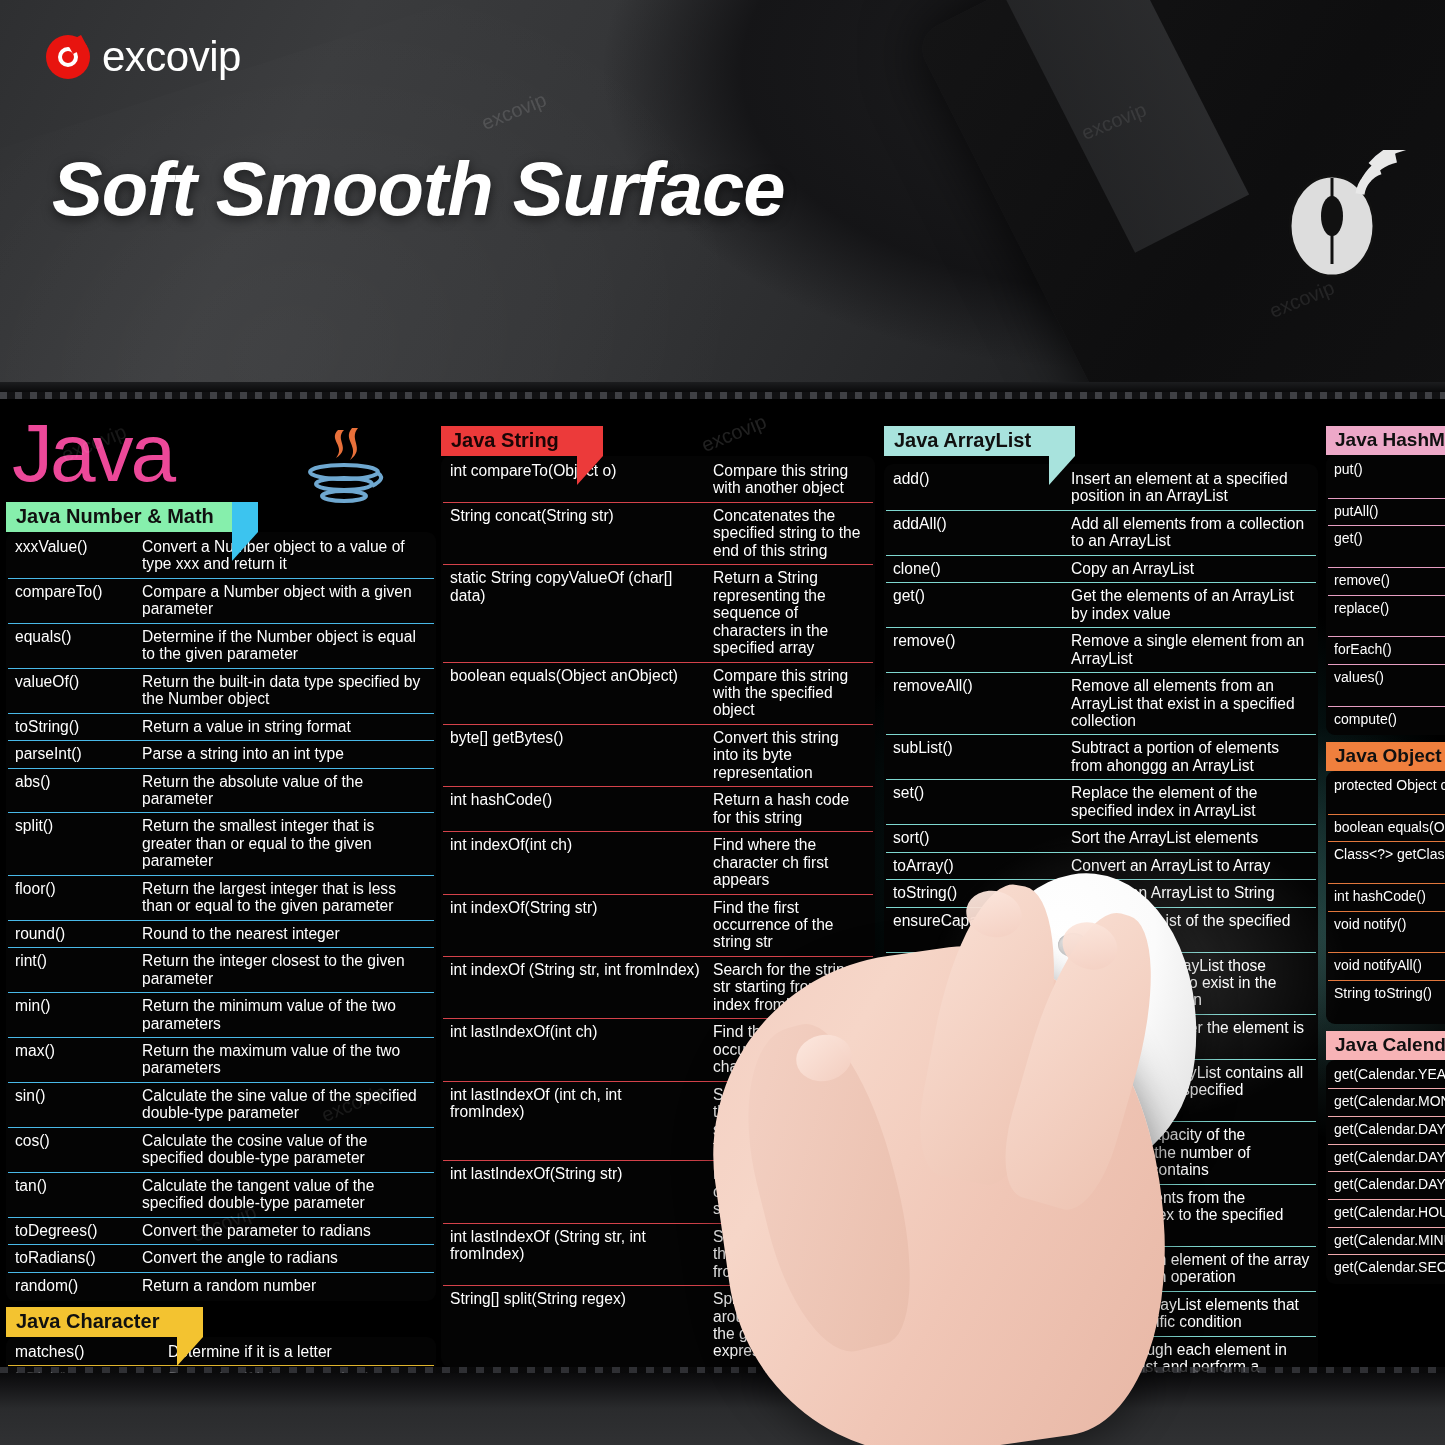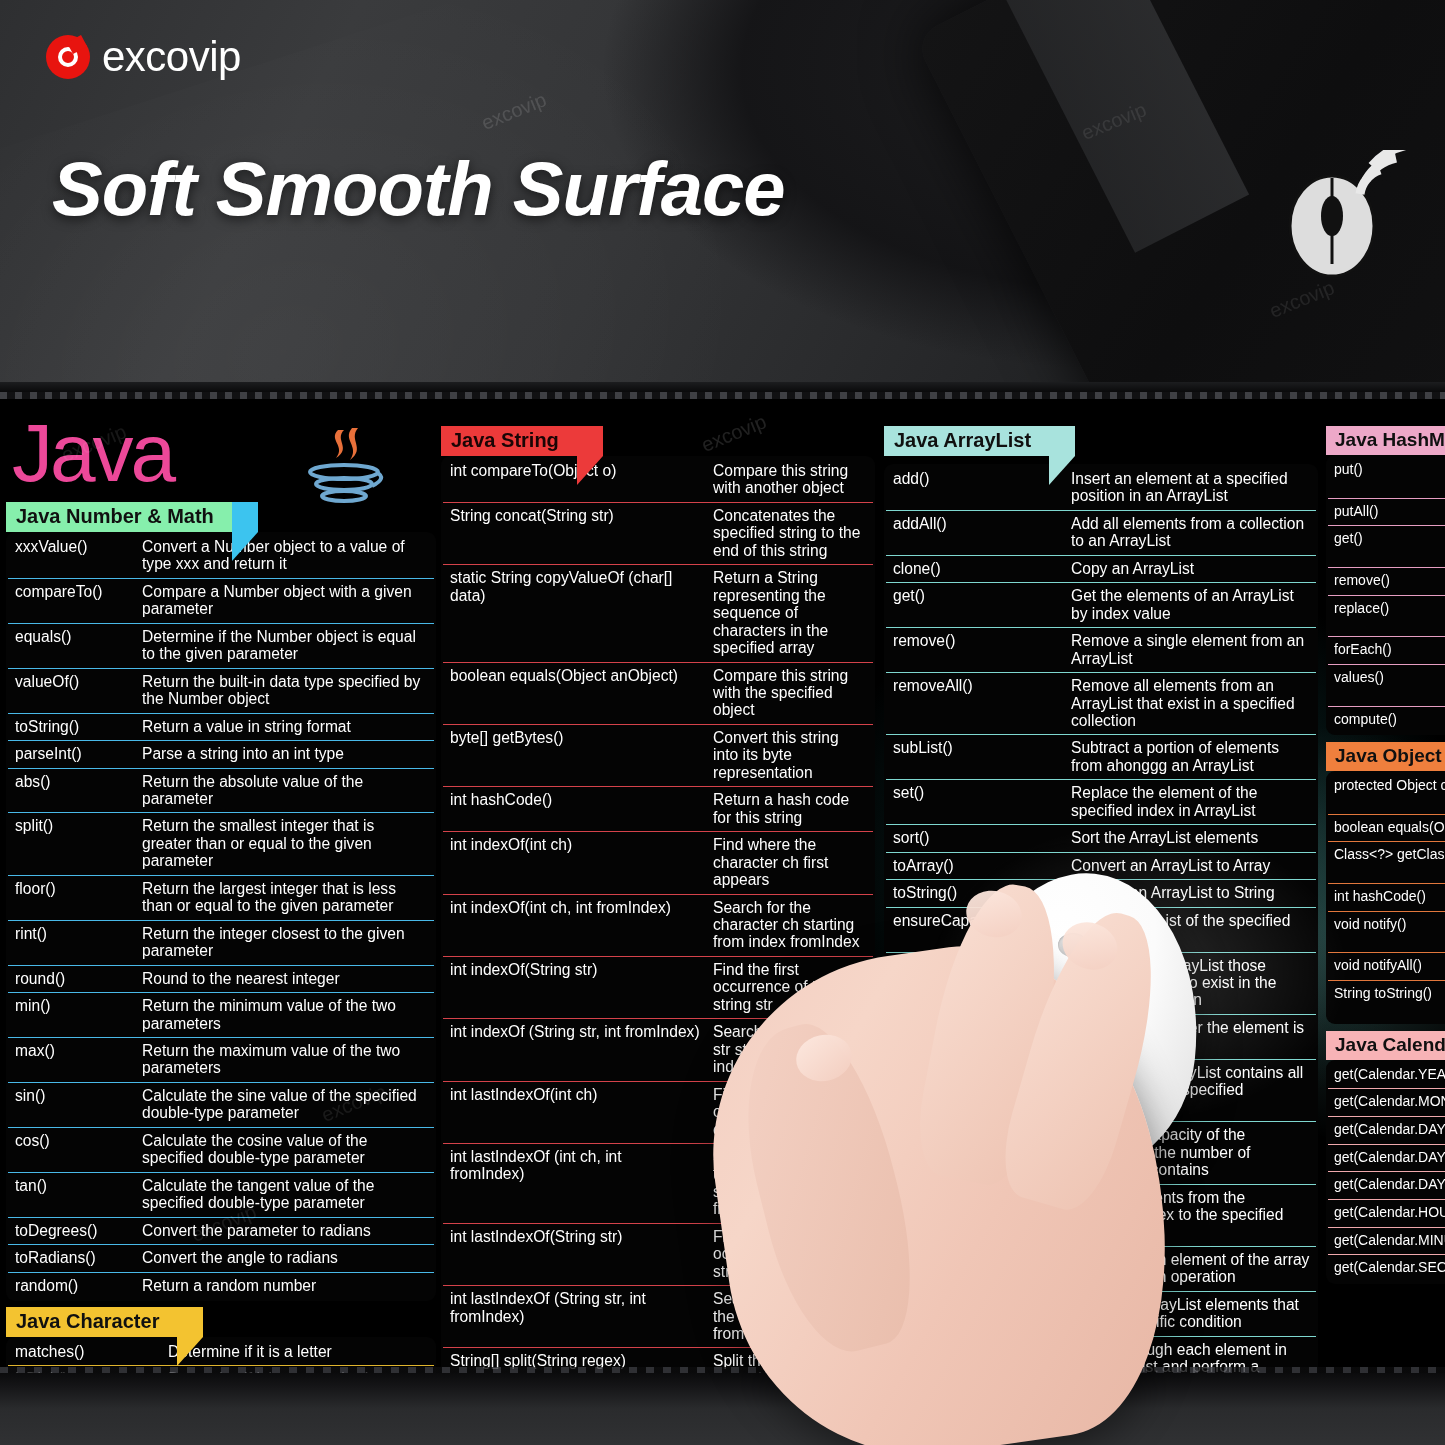--- a/index.html
+++ b/index.html
@@ -245,26 +245,26 @@
                 </tr>
                 <tr>
                   <td class="key">split()</td>
                   <td class="desc">Return the smallest integer that is greater than or equal to the given parameter</td>
                 </tr>
                 <tr>
                   <td class="key">floor()</td>
                   <td class="desc">Return the largest integer that is less than or equal to the given parameter</td>
                 </tr>
                 <tr>
+                  <td class="key">round()</td>
+                  <td class="desc">Round to the nearest integer</td>
+                </tr>
+                <tr>
                   <td class="key">rint()</td>
                   <td class="desc">Return the integer closest to the given parameter</td>
-                </tr>
-                <tr>
-                  <td class="key">round()</td>
-                  <td class="desc">Round to the nearest integer</td>
                 </tr>
                 <tr>
                   <td class="key">min()</td>
                   <td class="desc">Return the minimum value of the two parameters</td>
                 </tr>
                 <tr>
                   <td class="key">max()</td>
                   <td class="desc">Return the maximum value of the two parameters</td>
                 </tr>
                 <tr>
@@ -336,24 +336,20 @@
                   <td class="key" style="width: 250px;">byte[] getBytes()</td>
                   <td class="desc">Convert this string into its byte representation</td>
                 </tr>
                 <tr>
                   <td class="key" style="width: 250px;">int hashCode()</td>
                   <td class="desc">Return a hash code for this string</td>
                 </tr>
                 <tr>
                   <td class="key" style="width: 250px;">int indexOf(int ch)</td>
                   <td class="desc">Find where the character ch first appears</td>
-                </tr>
-                <tr>
-                  <td class="key" style="width: 250px;">int indexOf(int ch, int fromIndex)</td>
-                  <td class="desc">Search for the character ch starting from index fromIndex</td>
                 </tr>
                 <tr>
                   <td class="key" style="width: 250px;">int indexOf(String str)</td>
                   <td class="desc">Find the first occurrence of the string str</td>
                 </tr>
                 <tr>
                   <td class="key" style="width: 250px;">int indexOf (String str, int fromIndex)</td>
                   <td class="desc">Search for the string str starting from the index fromIndex</td>
                 </tr>
                 <tr>

